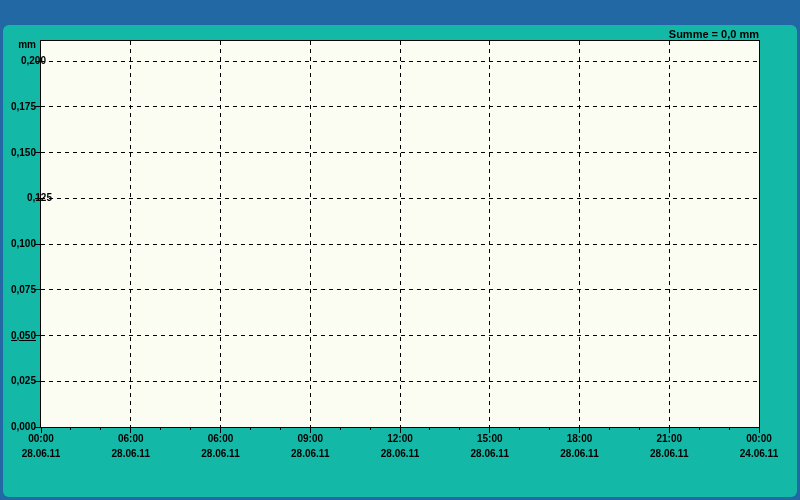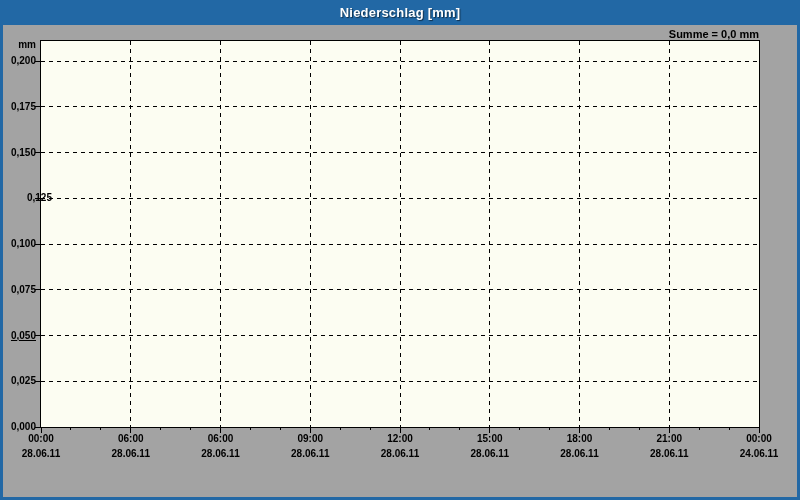--- a/index.html
+++ b/index.html
@@ -18,21 +18,22 @@
     position: absolute; top: 0; left: 0; width: 100%; height: 25px;
     display: flex; align-items: center; justify-content: center;
   }
   .titlebar .title-text {
     color: #ffffff; font-size: 13px; font-weight: bold;
     text-shadow: 1px 1px 1px rgba(0,0,0,0.55);
     letter-spacing: 0.2px;
   }
   .content {
     position: absolute; left: 3px; top: 25px; right: 3px; bottom: 3px;
-    background: #a3a3a3;
+    background: #14b8a6;
+    border-radius: 6px;
   }
   .sum-label {
     position: absolute; top: 3px; right: 38px;
     font-size: 11px; font-weight: bold; color: #000000;
     white-space: nowrap;
   }
   .plot {
     position: absolute; left: 37px; top: 15px;
     width: 720px; height: 388px;
     box-sizing: border-box;
@@ -70,30 +71,27 @@
     font-size: 10px; font-weight: bold; color: #000000;
     white-space: nowrap;
   }
   .xtime { top: calc(100% + 6px); }
   .xdate { top: calc(100% + 21px); }
 </style>
 </head>
 <body>
 
 <div class="window">
-  <div class="titlebar">
-    <span class="title-text">Niederschlag [mm]</span>
-  </div>
   <div class="content">
     <div class="sum-label">Summe = 0,0 mm</div>
     <div class="plot" id="plot">
       <div class="unit-label">mm</div>
     <div class="hgrid" style="top: calc(5.21327% - 0.5px);"></div>
         <div class="ytick" style="top: calc(5.21327% - 0.5px);"></div>
-        <div class="ylabel" style="top: calc(5.21327% - 6px);">0,200</div>
+        <div class="ylabel" style="top: calc(5.21327% - 6px); padding-left: 10px;">0,200</div>
         <div class="hgrid" style="top: calc(17.0616% - 0.5px);"></div>
         <div class="ytick" style="top: calc(17.0616% - 0.5px);"></div>
         <div class="ylabel" style="top: calc(17.0616% - 6px);">0,175</div>
         <div class="hgrid" style="top: calc(28.91% - 0.5px);"></div>
         <div class="ytick" style="top: calc(28.91% - 0.5px);"></div>
         <div class="ylabel" style="top: calc(28.91% - 6px);">0,150</div>
         <div class="hgrid" style="top: calc(40.7583% - 0.5px);"></div>
         <div class="ytick" style="top: calc(40.7583% - 0.5px);"></div>
         <div class="ylabel" style="top: calc(40.7583% - 6px); margin-left: 16px;">0,125</div>
         <div class="hgrid" style="top: calc(52.6066% - 0.5px);"></div>

